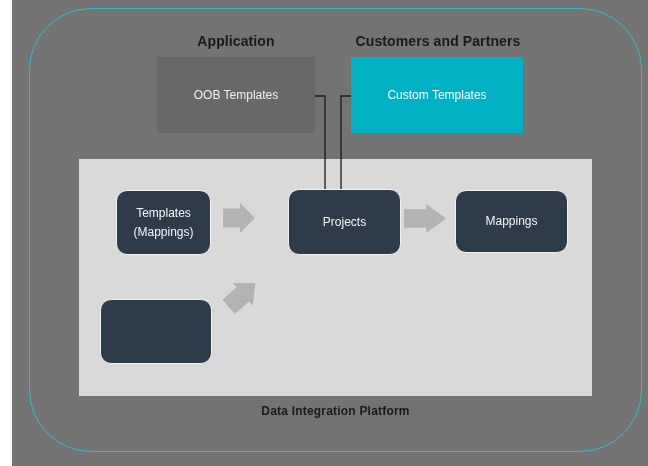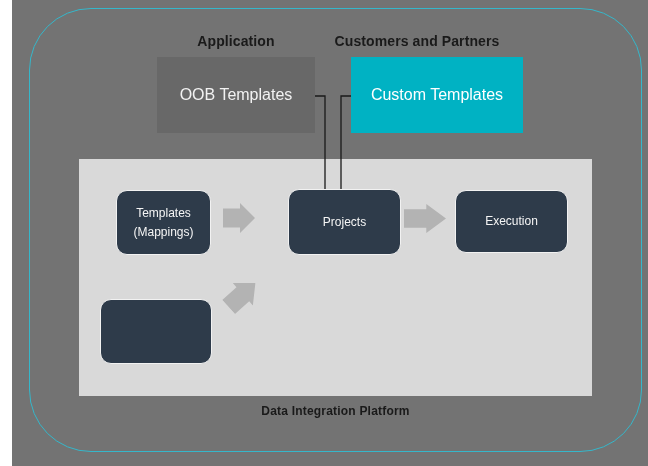--- a/index.html
+++ b/index.html
@@ -26,26 +26,26 @@
     border: 1.5px solid var(--outer-border); border-radius: 62px;
     background: transparent;
   }
 
   .group-header {
     position: absolute; top: 33px; text-align: center;
     font-weight: bold; font-size: 14px; color: var(--header-text);
     letter-spacing: 0.1px;
   }
   .header-application { left: 145px; width: 158px; }
-  .header-customers  { left: 315px; width: 180px; }
+  .header-customers  { left: 336px; width: 180px; }
 
   .top-box {
     position: absolute; top: 57px; height: 76px;
     display: flex; align-items: center; justify-content: center;
-    font-size: 16px; color: #f2f2f2;
+    font-size: 12px; color: #f2f2f2;
   }
   .oob-box    { left: 145px; width: 158px; background: var(--oob-box); }
   .custom-box { left: 339px; width: 172px; background: var(--custom-box); color: #ffffff; }
 
   .platform {
     position: absolute; left: 67px; top: 159px; width: 513px; height: 237px;
     background: var(--platform-bg);
   }
 
   .dark-box {
@@ -100,21 +100,21 @@
   <div class="dark-box box-templates">
     <span>Templates</span>
     <span>(Mappings)</span>
   </div>
 
   <div class="dark-box box-projects">
     <span>Projects</span>
   </div>
 
   <div class="dark-box box-execution">
-    <span>Execution</span>
+    <span>Mappings</span>
   </div>
 
   <div class="dark-box box-connection">
   </div>
 
   <div class="block-arrow arrow-1">
     <svg viewBox="0 0 32 30" preserveAspectRatio="none" aria-hidden="true">
       <polygon points="0,5.5 17,5.5 17,0 32,15 17,30 17,24.5 0,24.5"></polygon>
     </svg>
   </div>

